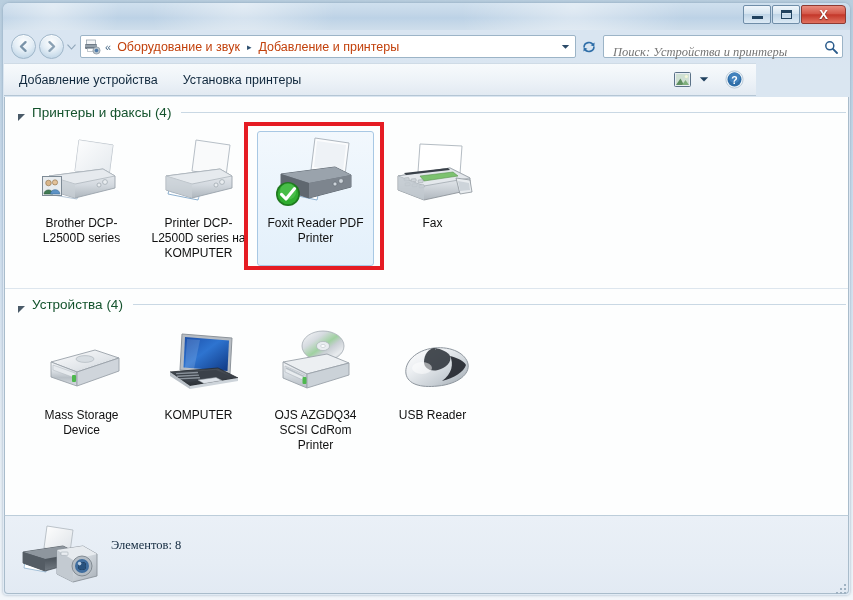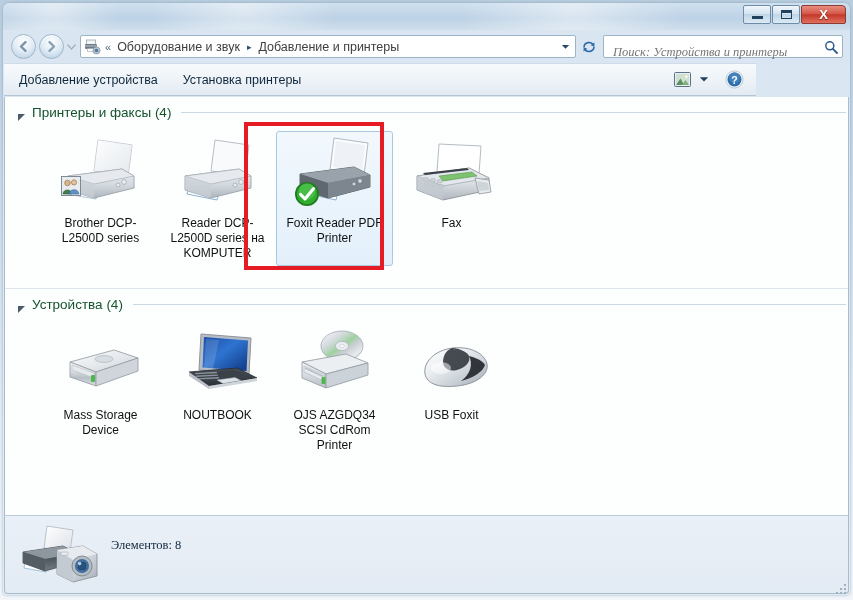--- a/index.html
+++ b/index.html
@@ -78,21 +78,21 @@
     background:#fff;
     border:1px solid #9cb4c7;
     border-radius:2px;
     display:flex; align-items:center;
     padding:0 2px 0 3px;
     overflow:hidden;
   }
   .crumb-icon { width:17px; height:16px; position:relative; flex:0 0 auto; margin-right:2px;}
   .chev2 { color:#4a6b88; font-size:11px; margin:0 4px 0 2px; flex:0 0 auto;}
   .crumb {
-    font-size:12.5px; color:#404040; white-space:nowrap;
+    font-size:12.5px; color:#c2410c; white-space:nowrap;
     padding:1px 2px; cursor:default;
   }
   .crumb-sep {
     color:#2a4d6e; font-size:9px; margin:0 5px; flex:0 0 auto;
   }
   .addr-spacer { flex:1; }
   .addr-dd {
     width:16px; height:21px; display:flex; align-items:center; justify-content:center;
     cursor:default; flex:0 0 auto;
   }
@@ -148,21 +148,21 @@
     width:9px; height:9px; margin-right:6px; flex:0 0 auto;
   }
   .group-title {
     font-size:13.5px; color:#14532d; white-space:nowrap; cursor:default;
   }
   .group-rule {
     flex:1; height:1px; background:#c9d8e4; margin-left:10px; margin-right:2px;
   }
   .group-divider { height:1px; background:#dde6ee; margin:0; }
   .tiles {
-    display:flex; padding:4px 16px 6px 18px;margin-left:19px;
+    display:flex; padding:4px 16px 6px 18px;
   }
   .tile {
     width:117px;
     display:flex; flex-direction:column; align-items:center;
     padding:4px 2px 4px 2px;
     cursor:default;
     position:relative;
     border:1px solid transparent;
   }
   .tile .art {
@@ -377,21 +377,21 @@
             <path d="M14 50 L44 55 L42 64 L12 58 Z" fill="#ffffff" stroke="#7fa7c9" stroke-width="0.9"></path>
             <path d="M14 52 L44 57" stroke="#bfd9ef" stroke-width="2"></path>
             <path d="M15 56 L44 61" stroke="#d8e8f6" stroke-width="1.6"></path>
             <path d="M10 40 L64 33 L76 40 L76 52 L36 62 L10 54 Z" fill="url(#bodyg1)" stroke="#9aa3ab" stroke-width="0.9"></path>
             <path d="M10 40 L64 33 L76 40 L36 48 Z" fill="#e6eaee" stroke="#a8b0b7" stroke-width="0.7"></path>
             <path d="M36 48 L36 62 L10 54 L10 40 Z" fill="#c9d0d6" opacity="0.7"></path>
             <circle cx="66" cy="46" r="2.4" fill="#e9edf0" stroke="#9aa3ab" stroke-width="0.7"></circle>
             <circle cx="60" cy="49" r="2.0" fill="#e9edf0" stroke="#9aa3ab" stroke-width="0.7"></circle>
           </svg>
         </div>
-        <div class="label">Reader DCP-L2500D series на KOMPUTER</div>
+        <div class="label">Printer DCP-L2500D series на KOMPUTER</div>
       </div>
 
       <div class="tile selected">
         <div class="art">
           <svg width="86" height="78" viewBox="0 0 86 78">
             <path d="M42 2 L76 7 L72 39 L38 34 Z" fill="#fbfcfd" stroke="#b0b8c0" stroke-width="1"></path>
             <path d="M44 5 L73 9 L70 35 L41 31 Z" fill="#eef2f6"></path>
             <path d="M18 50 L46 55 L44 64 L16 58 Z" fill="#ffffff" stroke="#7fa7c9" stroke-width="0.9"></path>
             <path d="M19 53 L45 57" stroke="#c3dbef" stroke-width="2"></path>
             <path d="M8 38 L62 31 L78 39 L78 51 L36 62 L8 53 Z" fill="#6f7780" stroke="#555d66" stroke-width="0.9"></path>
@@ -520,21 +520,21 @@
             <g fill="#9aa2ab" opacity="0.85">
               <rect x="20" y="45" width="22" height="1.4" rx="0.5" transform="rotate(-3 20 45)"></rect>
               <rect x="21" y="47.6" width="22" height="1.4" rx="0.5" transform="rotate(-3 21 47.6)"></rect>
               <rect x="22" y="50.2" width="22" height="1.4" rx="0.5" transform="rotate(-3 22 50.2)"></rect>
             </g>
             <path d="M42 52 L60 49.5 L66 52.5 L48 55.5 Z" fill="#dfe4ea" stroke="#9aa2a9" stroke-width="0.5"></path>
             <path d="M14 44 L34 58 L34 61 L14 48 Z" fill="#b9c0c7"></path>
             <path d="M34 58 L82 50 L82 53 L34 61 Z" fill="#cdd4da"></path>
           </svg>
         </div>
-        <div class="label">NOUTBOOK</div>
+        <div class="label">KOMPUTER</div>
       </div>
 
       <div class="tile">
         <div class="art">
           <svg width="86" height="78" viewBox="0 0 86 78">
             <defs>
               <linearGradient id="cdg" x1="0" y1="0" x2="1" y2="1">
                 <stop offset="0" stop-color="#fafbfc"></stop>
                   <stop offset="0.3" stop-color="#d6dbe0"></stop>
                 <stop offset="0.5" stop-color="#9fd1a0"></stop>
@@ -578,21 +578,21 @@
             <path d="M16 46 C14 34 26 22 44 20 C62 18 76 26 78 36
                      C80 46 68 56 48 58 C30 60 18 56 16 46 Z" fill="url(#mg)" stroke="#8e969e" stroke-width="1"></path>
             <path d="M44 20 C52 21 58 24 60 28 C62 34 56 40 48 42
                      C40 44 34 40 34 34 C34 27 38 21 44 20 Z" fill="#2e333a" opacity="0.88"></path>
             <path d="M60 28 C68 30 74 33 76 37 C74 44 64 50 52 53
                      C62 46 64 36 60 28 Z" fill="#20242a" opacity="0.9"></path>
             <ellipse cx="32" cy="40" rx="10" ry="6" fill="#ffffff" opacity="0.5"></ellipse>
             <path d="M45 22 L47 20" stroke="#6f7780" stroke-width="1"></path>
           </svg>
         </div>
-        <div class="label">USB Foxit</div>
+        <div class="label">USB Reader</div>
       </div>
     </div>
   </div>
 
   <div id="statusbar">
     <div class="sb-art">
       <svg width="80" height="62" viewBox="0 0 80 62">
         <defs>
           <linearGradient id="sbl" x1="0" y1="0" x2="1" y2="1">
             <stop offset="0" stop-color="#ffffff"></stop>

